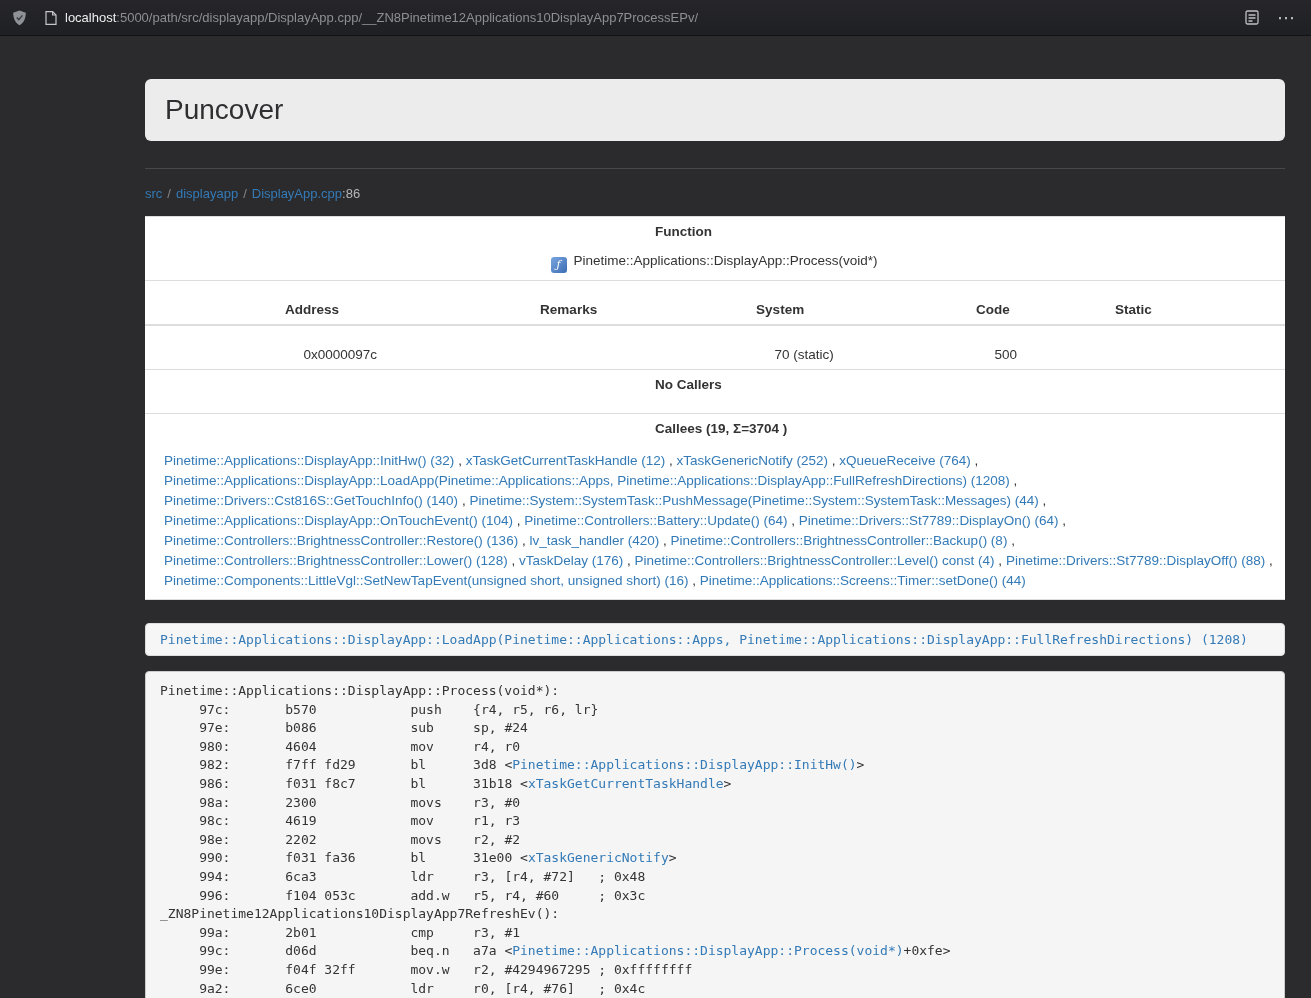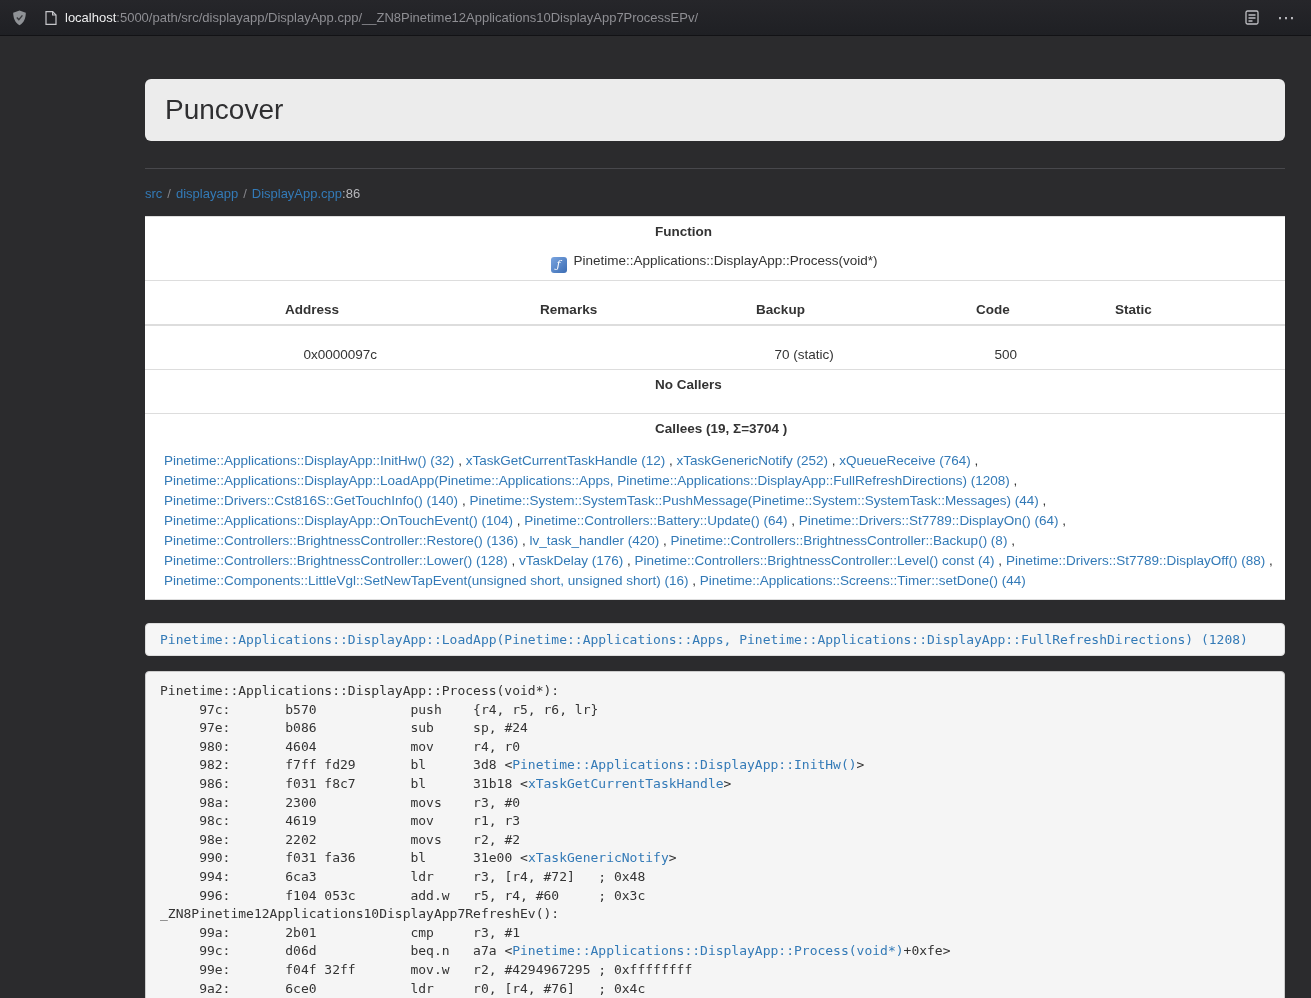--- a/index.html
+++ b/index.html
@@ -120,21 +120,21 @@
         <div class="cell-body">
           <span class="fn-icon"><span>ƒ</span></span><span>Pinetime::Applications::DisplayApp::Process(void*)</span>
         </div>
       </div>
 
       <div class="trow hdr">
         <div class="cell-label"></div>
         <div class="stats head">
           <div class="c-address">Address</div>
           <div class="c-remarks">Remarks</div>
-          <div class="c-stack">Backup</div>
+          <div class="c-stack">System</div>
           <div class="c-code">Code</div>
           <div class="c-static">Static</div>
         </div>
       </div>
 
       <div class="trow">
         <div class="cell-label"></div>
         <div class="stats">
           <div class="c-address">0x0000097c</div>
           <div class="c-remarks"></div>

